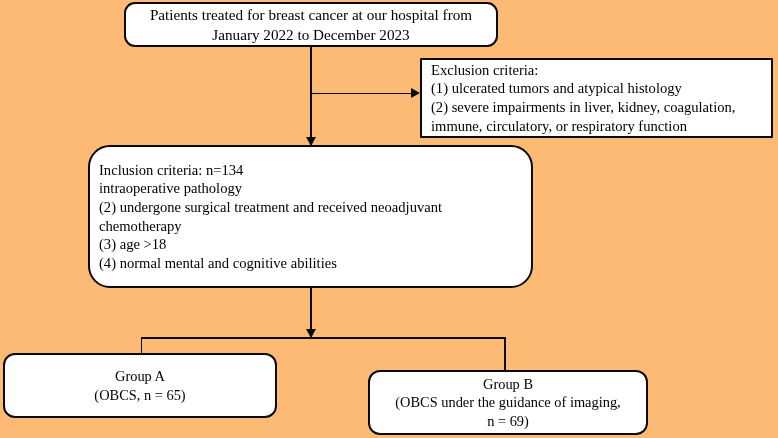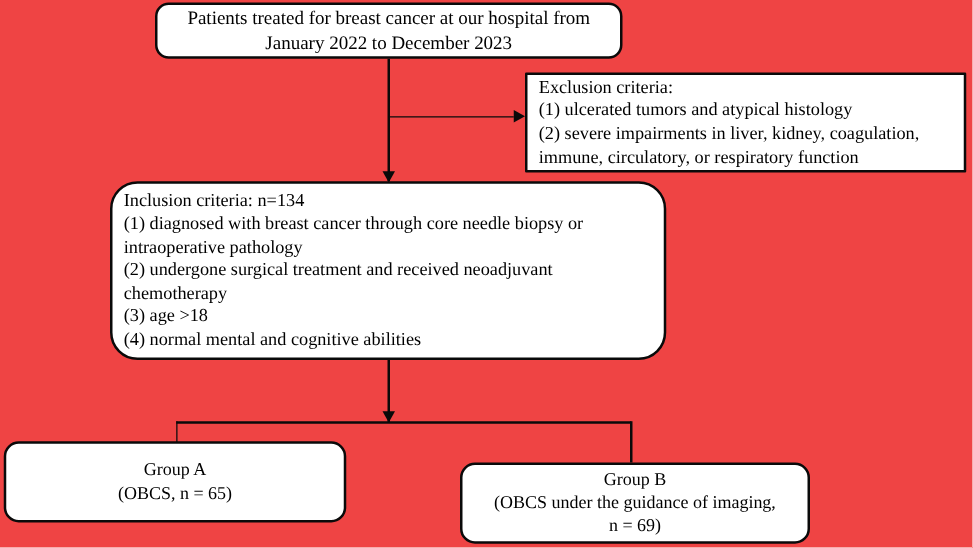--- a/index.html
+++ b/index.html
@@ -4,21 +4,21 @@
 <style>
   html, body {
     margin: 0;
     padding: 0;
     background: #ffffff;
   }
   #flowchart-canvas {
     position: relative;
     width: 778px;
     height: 438px;
-    background: #ef4444;
+    background: #fdba74;
     font-family: "Liberation Serif", "DejaVu Serif", serif;
     color: #000000;
     overflow: hidden;
   }
   .node {
     position: absolute;
     box-sizing: border-box;
     border: 2.2px solid #0a0a0a;
     background: #ffffff;
     display: flex;
@@ -109,21 +109,20 @@
 
   <div class="node lefted" id="node-exclusion">
     <div class="line">Exclusion criteria:</div>
     <div class="line">(1) ulcerated tumors and atypical histology</div>
     <div class="line">(2) severe impairments in liver, kidney, coagulation,</div>
     <div class="line">immune, circulatory, or respiratory function</div>
   </div>
 
   <div class="node lefted" id="node-inclusion">
     <div class="line">Inclusion criteria: n=134</div>
-    <div class="line">(1) diagnosed with breast cancer through core needle biopsy or</div>
     <div class="line">intraoperative pathology</div>
     <div class="line">(2) undergone surgical treatment and received neoadjuvant</div>
     <div class="line">chemotherapy</div>
     <div class="line">(3) age &gt;18</div>
     <div class="line">(4) normal mental and cognitive abilities</div>
   </div>
 
   <div class="node centered" id="node-group-a">
     <div class="line">Group A</div>
     <div class="line">(OBCS, n = 65)</div>

